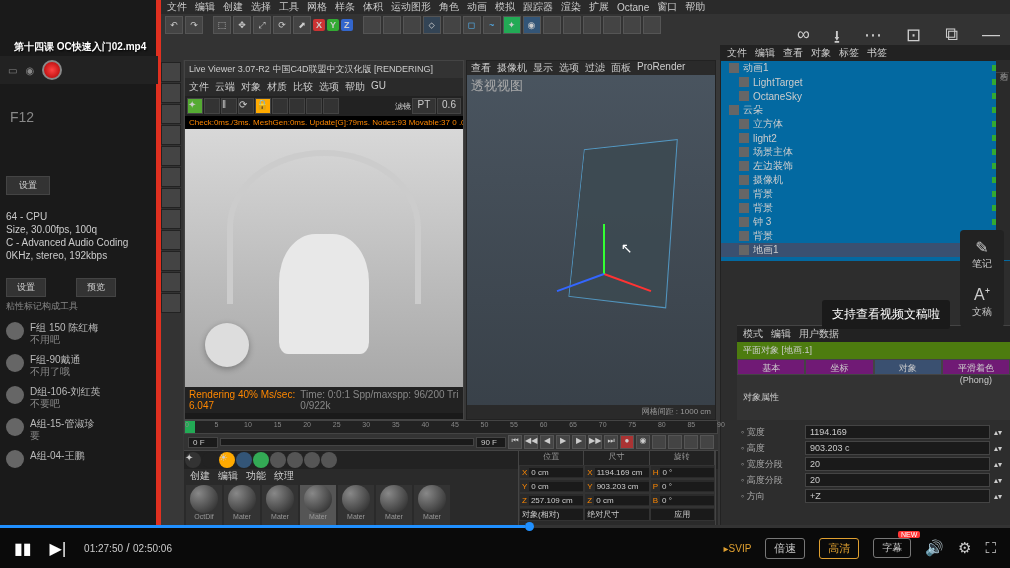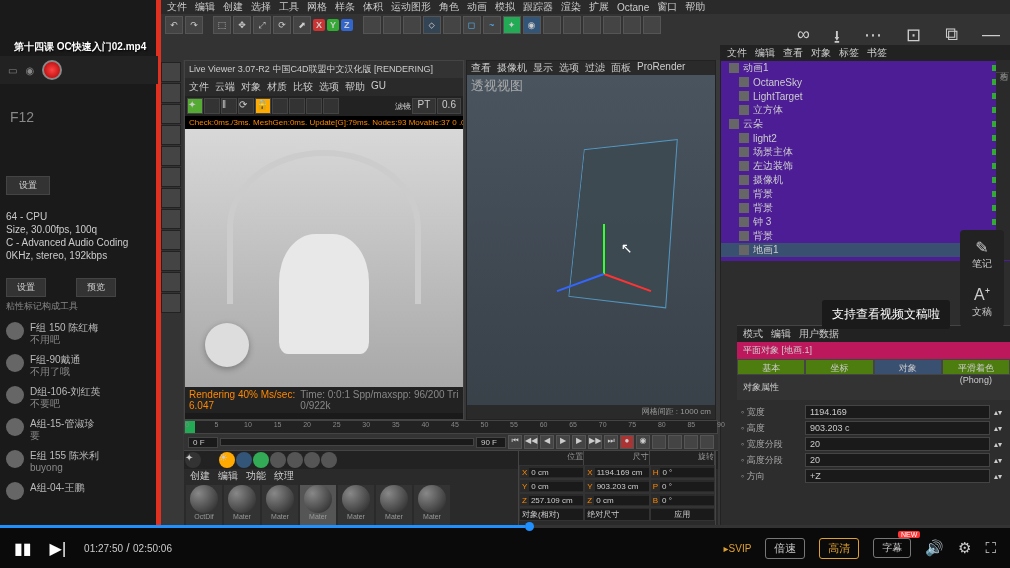--- a/index.html
+++ b/index.html
@@ -76,35 +76,35 @@
 .vp-gizmo .ax{position:absolute;width:2px;height:50px;transform-origin:bottom}
 .vp-gizmo .r{background:#f33;transform:rotate(110deg)}
 .vp-gizmo .g{background:#3f3;transform:rotate(0deg)}
 .vp-gizmo .b{background:#36f;transform:rotate(-110deg)}
 .vp-cursor{position:absolute;left:62%;top:50%;font-size:14px;color:#fff}
 .vp-footer{position:absolute;bottom:0;left:0;right:0;height:14px;background:#2a2a2a;font-size:8px;color:#999;text-align:right;padding:1px 4px}
 
 
 .right-panel{position:absolute;right:0;top:45px;width:290px;height:480px;background:#2d2d2d;border-left:1px solid #222}
 .rp-tabs{background:#222;height:16px;display:flex;gap:8px;padding:0 6px;font-size:9px;color:#999;align-items:center}
-.obj-tree{height:200px;overflow:hidden;background:#4c1d95}
+.obj-tree{height:200px;overflow:hidden;background:#0369a1}
 .tree-row{display:flex;align-items:center;height:14px;padding:0 4px;font-size:9px;color:#ccc}
 .tree-row .ind{display:inline-block}
 .tree-row .ico{width:10px;height:10px;background:#666;margin-right:4px}
 .tree-row .dots{margin-left:auto;display:flex;gap:2px}
 .tree-row .dot{width:6px;height:6px;background:#888}
 .tree-row .dot.g{background:#3a3}
 .tree-row.sel{background:#3a5070}
 
 
 .attr-panel{position:absolute;bottom:0;left:16px;right:0;height:200px;background:#2d2d2d;border-top:1px solid #444}
-.attr-tabs{display:flex;background:#4d7c0f;height:16px}
+.attr-tabs{display:flex;background:#701a75;height:16px}
 .attr-tab{flex:1;text-align:center;font-size:9px;padding:2px;border:1px solid #444;cursor:pointer}
 .attr-tab.blue{background:#3a5070}
-.attr-head{background:#be185d;padding:2px 6px;font-size:9px}
+.attr-head{background:#4d7c0f;padding:2px 6px;font-size:9px}
 .attr-rows{padding:4px}
 .attr-row{display:flex;align-items:center;height:16px;gap:4px}
 .attr-row .lbl{width:60px;font-size:9px;color:#aaa}
 .attr-row .val{flex:1;background:#1a1a1a;border:1px solid #444;padding:1px 4px;font-size:9px;color:#ccc}
 .attr-row .spin{width:12px;font-size:8px}
 
 
 .timeline{position:absolute;left:26px;right:292px;top:420px;height:30px;background:#ffffff}
 .tl-ruler{height:14px;background:#222;position:relative;border:1px solid #444}
 .tl-ruler .mark{position:absolute;top:0;font-size:7px;color:#888}
@@ -119,21 +119,21 @@
 .mat-tabs{height:14px;background:#2a2a2a;display:flex;gap:8px;padding:0 6px;font-size:9px;color:#999}
 .mat-balls{height:40px;display:flex;gap:2px;padding:2px}
 .mat-ball{width:36px;height:40px;background:#333;display:flex;flex-direction:column;align-items:center;cursor:pointer}
 .mat-ball .sphere{width:28px;height:28px;border-radius:50%;background:radial-gradient(circle at 30% 30%,#888,#222)}
 .mat-ball .nm{font-size:7px;color:#999}
 .mat-ball.sel{background:#555}
 
 
 .coord{position:absolute;right:292px;top:450px;width:200px;height:76px;background:#2a2a2a;border:1px solid #444;transform:translateX(0)}
 .coord-h{display:flex;background:#222;height:14px}
-.coord-h span{flex:1;text-align:right;font-size:8px;color:#999;border-right:1px solid #444}
+.coord-h span{flex:1;text-align:center;font-size:8px;color:#999;border-right:1px solid #444}
 .coord-r{display:flex;height:14px}
 .coord-r .c{flex:1;display:flex;align-items:center;border:1px solid #333}
 .coord-r .c .l{font-size:8px;color:#f80;padding:0 2px}
 .coord-r .c .v{flex:1;background:#1a1a1a;font-size:8px;padding:0 2px}
 
 
 .float-right{position:absolute;right:6px;top:230px;width:44px;background:#222;border-radius:4px;padding:8px 4px;display:flex;flex-direction:column;gap:12px;align-items:center;z-index:60}
 .float-right .fb{font-size:10px;color:#ccc;text-align:center;cursor:pointer}
 .float-right .ico{font-size:16px}
 
@@ -216,27 +216,20 @@
           <div class="txt">
             <div class="name">D组-106-刘红英</div>
             <div class="msg">不要吧</div>
           </div>
         </div>
       <div class="chat-item">
           <div class="avatar"></div>
           <div class="txt">
             <div class="name">A组-15-管淑珍</div>
             <div class="msg">要</div>
-          </div>
-        </div>
-      <div class="chat-item">
-          <div class="avatar"></div>
-          <div class="txt">
-            <div class="name">E组 155 陈米利</div>
-            <div class="msg">buyong</div>
           </div>
         </div>
       <div class="chat-item">
           <div class="avatar"></div>
           <div class="txt">
             <div class="name">A组-04-王鹏</div>
           </div>
         </div>
     </div>
   </div>
@@ -386,48 +379,48 @@
             <span class="ico"></span>
             <span>动画1</span>
             <span class="dots">
               <span class="dot g"></span>
               <span class="dot"></span>
             </span>
           </div>
           <div class="tree-row">
             <span class="ind" style="width:14px"></span>
             <span class="ico"></span>
+            <span>LightTarget</span>
+            <span class="dots">
+              <span class="dot g"></span>
+              <span class="dot"></span>
+            </span>
+          </div>
+          <div class="tree-row">
+            <span class="ind" style="width:14px"></span>
+            <span class="ico"></span>
             <span>OctaneSky</span>
             <span class="dots">
               <span class="dot g"></span>
               <span class="dot"></span>
             </span>
           </div>
           <div class="tree-row">
-            <span class="ind" style="width:14px"></span>
-            <span class="ico"></span>
-            <span>LightTarget</span>
+            <span class="ind" style="width:4px"></span>
+            <span class="ico"></span>
+            <span>云朵</span>
             <span class="dots">
               <span class="dot g"></span>
               <span class="dot"></span>
             </span>
           </div>
           <div class="tree-row">
             <span class="ind" style="width:14px"></span>
             <span class="ico"></span>
             <span>立方体</span>
-            <span class="dots">
-              <span class="dot g"></span>
-              <span class="dot"></span>
-            </span>
-          </div>
-          <div class="tree-row">
-            <span class="ind" style="width:4px"></span>
-            <span class="ico"></span>
-            <span>云朵</span>
             <span class="dots">
               <span class="dot g"></span>
               <span class="dot"></span>
             </span>
           </div>
           <div class="tree-row">
             <span class="ind" style="width:14px"></span>
             <span class="ico"></span>
             <span>light2</span>
             <span class="dots">
@@ -511,21 +504,21 @@
           <span>编辑</span>
           <span>用户数据</span>
         </div>
         <div class="attr-head">平面对象 [地画.1]</div>
         <div class="attr-tabs">
           <div class="attr-tab">基本</div>
           <div class="attr-tab">坐标</div>
           <div class="attr-tab blue">对象</div>
           <div class="attr-tab">平滑着色(Phong)</div>
         </div>
-        <div style="background:#333;padding:6px 6px;font-size:9px">对象属性</div>
+        <div style="background:#333;padding:16px 6px;font-size:9px">对象属性</div>
         <div class="attr-rows" id="attr-rows">
             <div class="attr-row">
               <span class="lbl">◦ 宽度</span>
               <span class="val">1194.169</span>
               <span class="spin">▴▾</span>
             </div>
             <div class="attr-row">
               <span class="lbl">◦ 高度</span>
               <span class="val">903.203 c</span>
               <span class="spin">▴▾</span>

